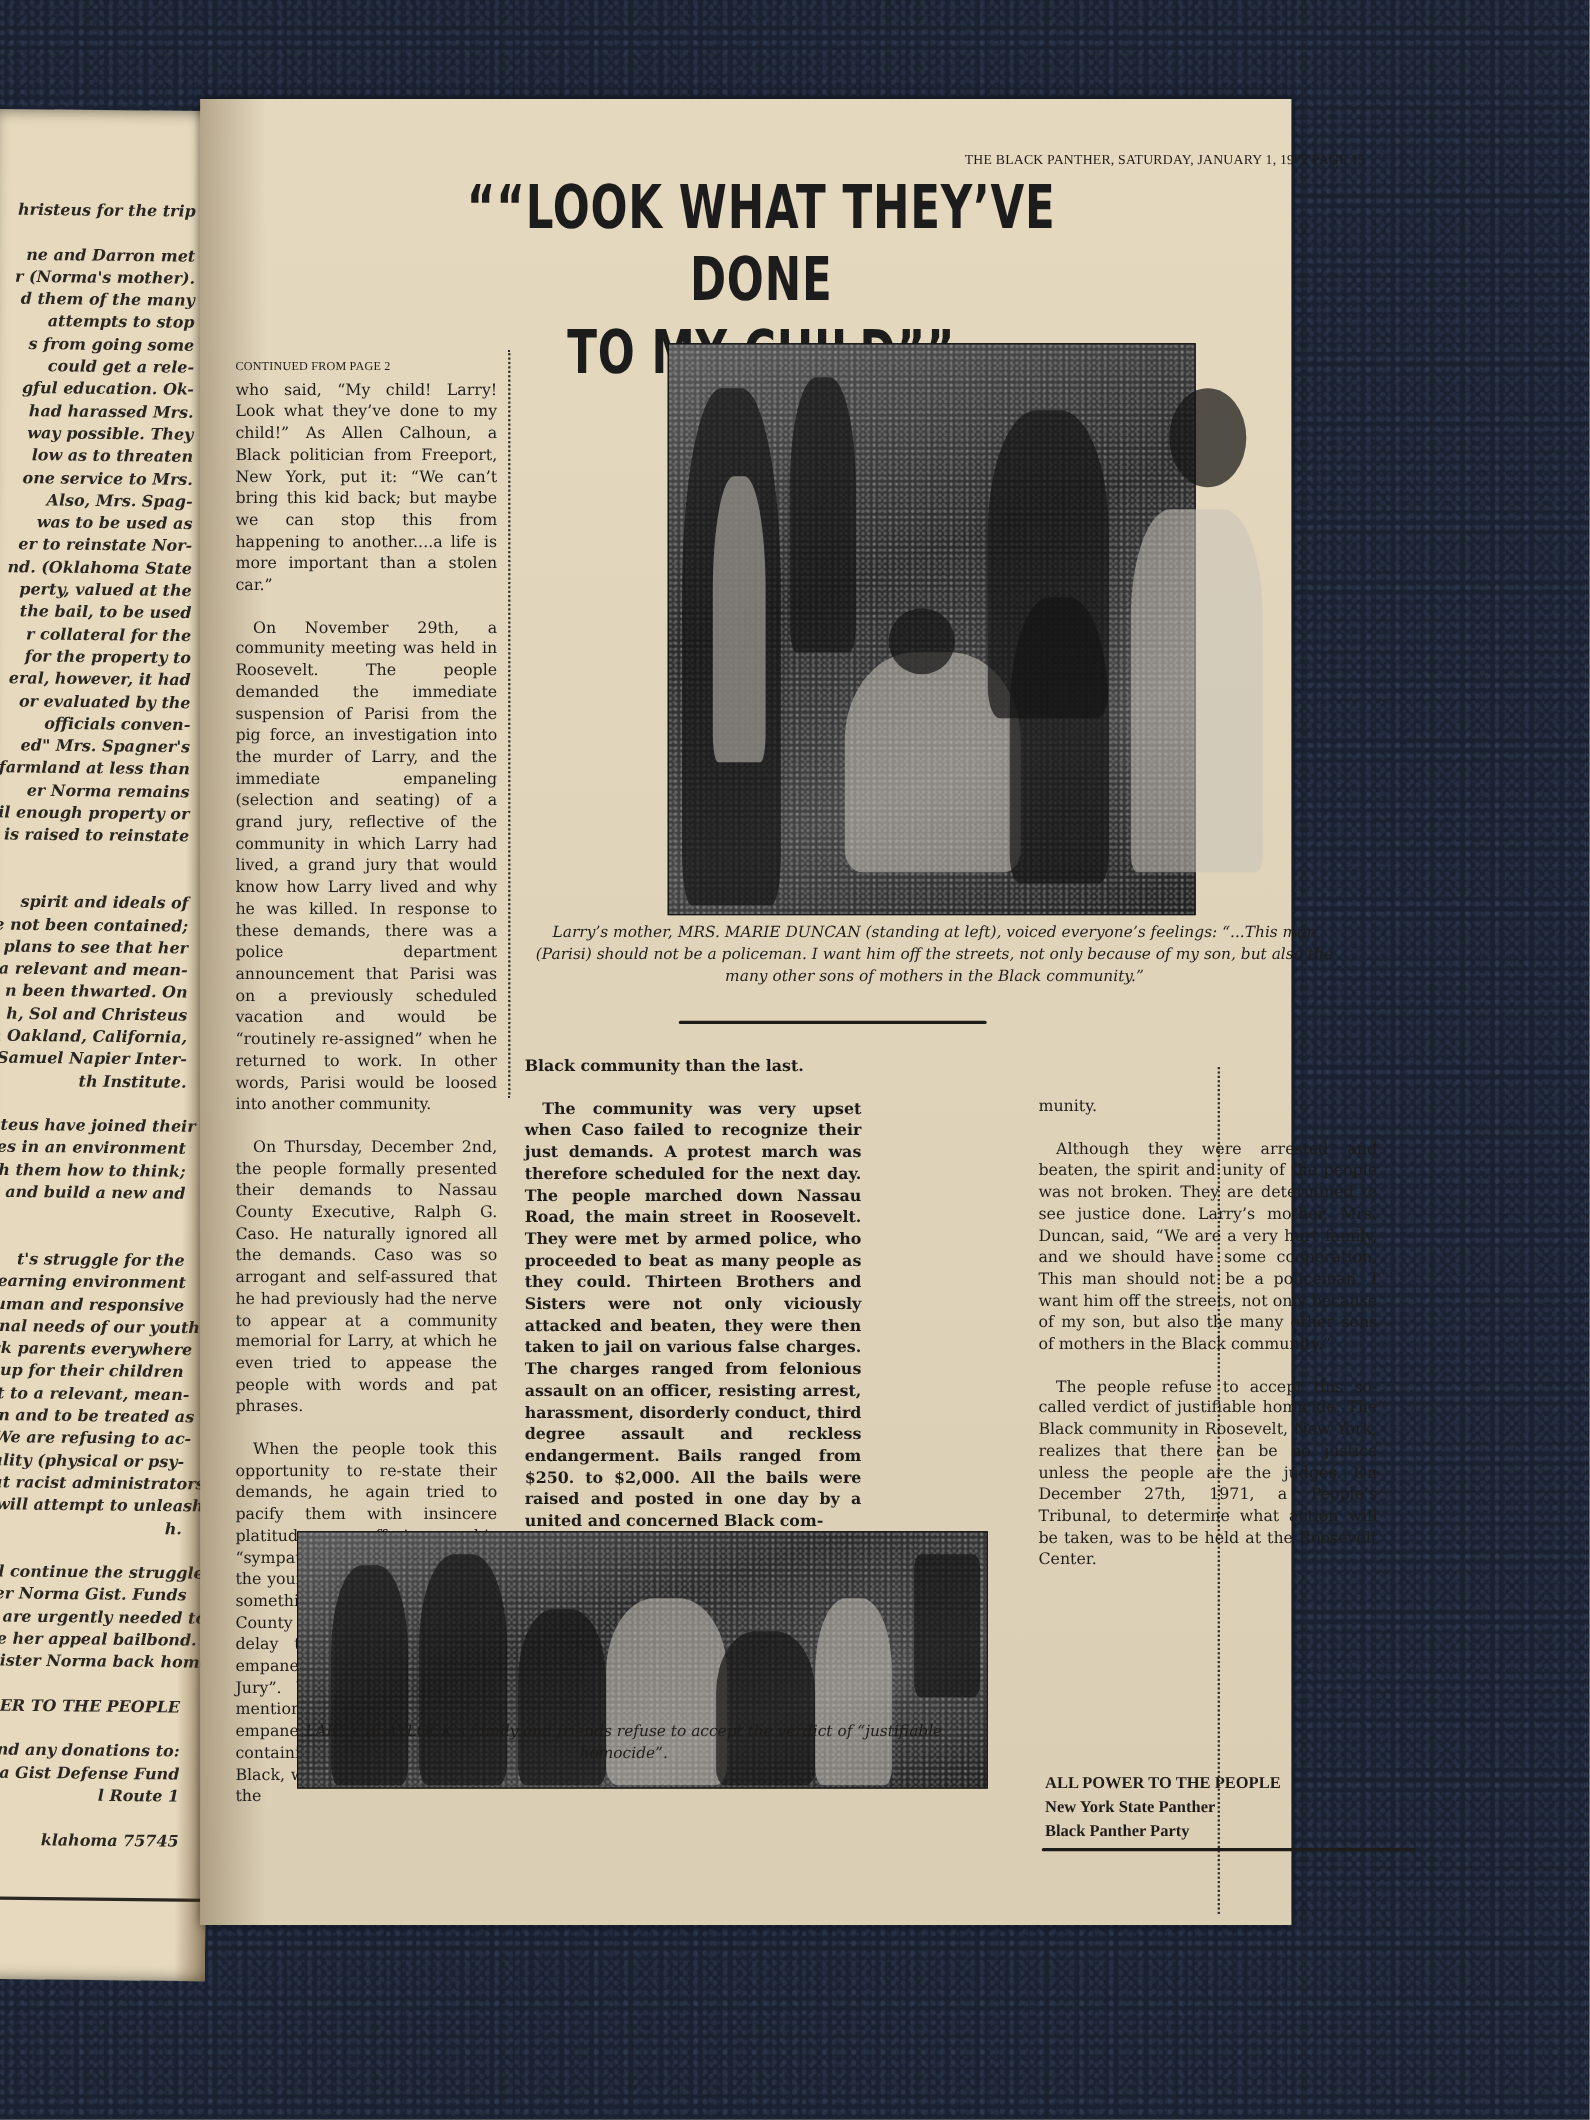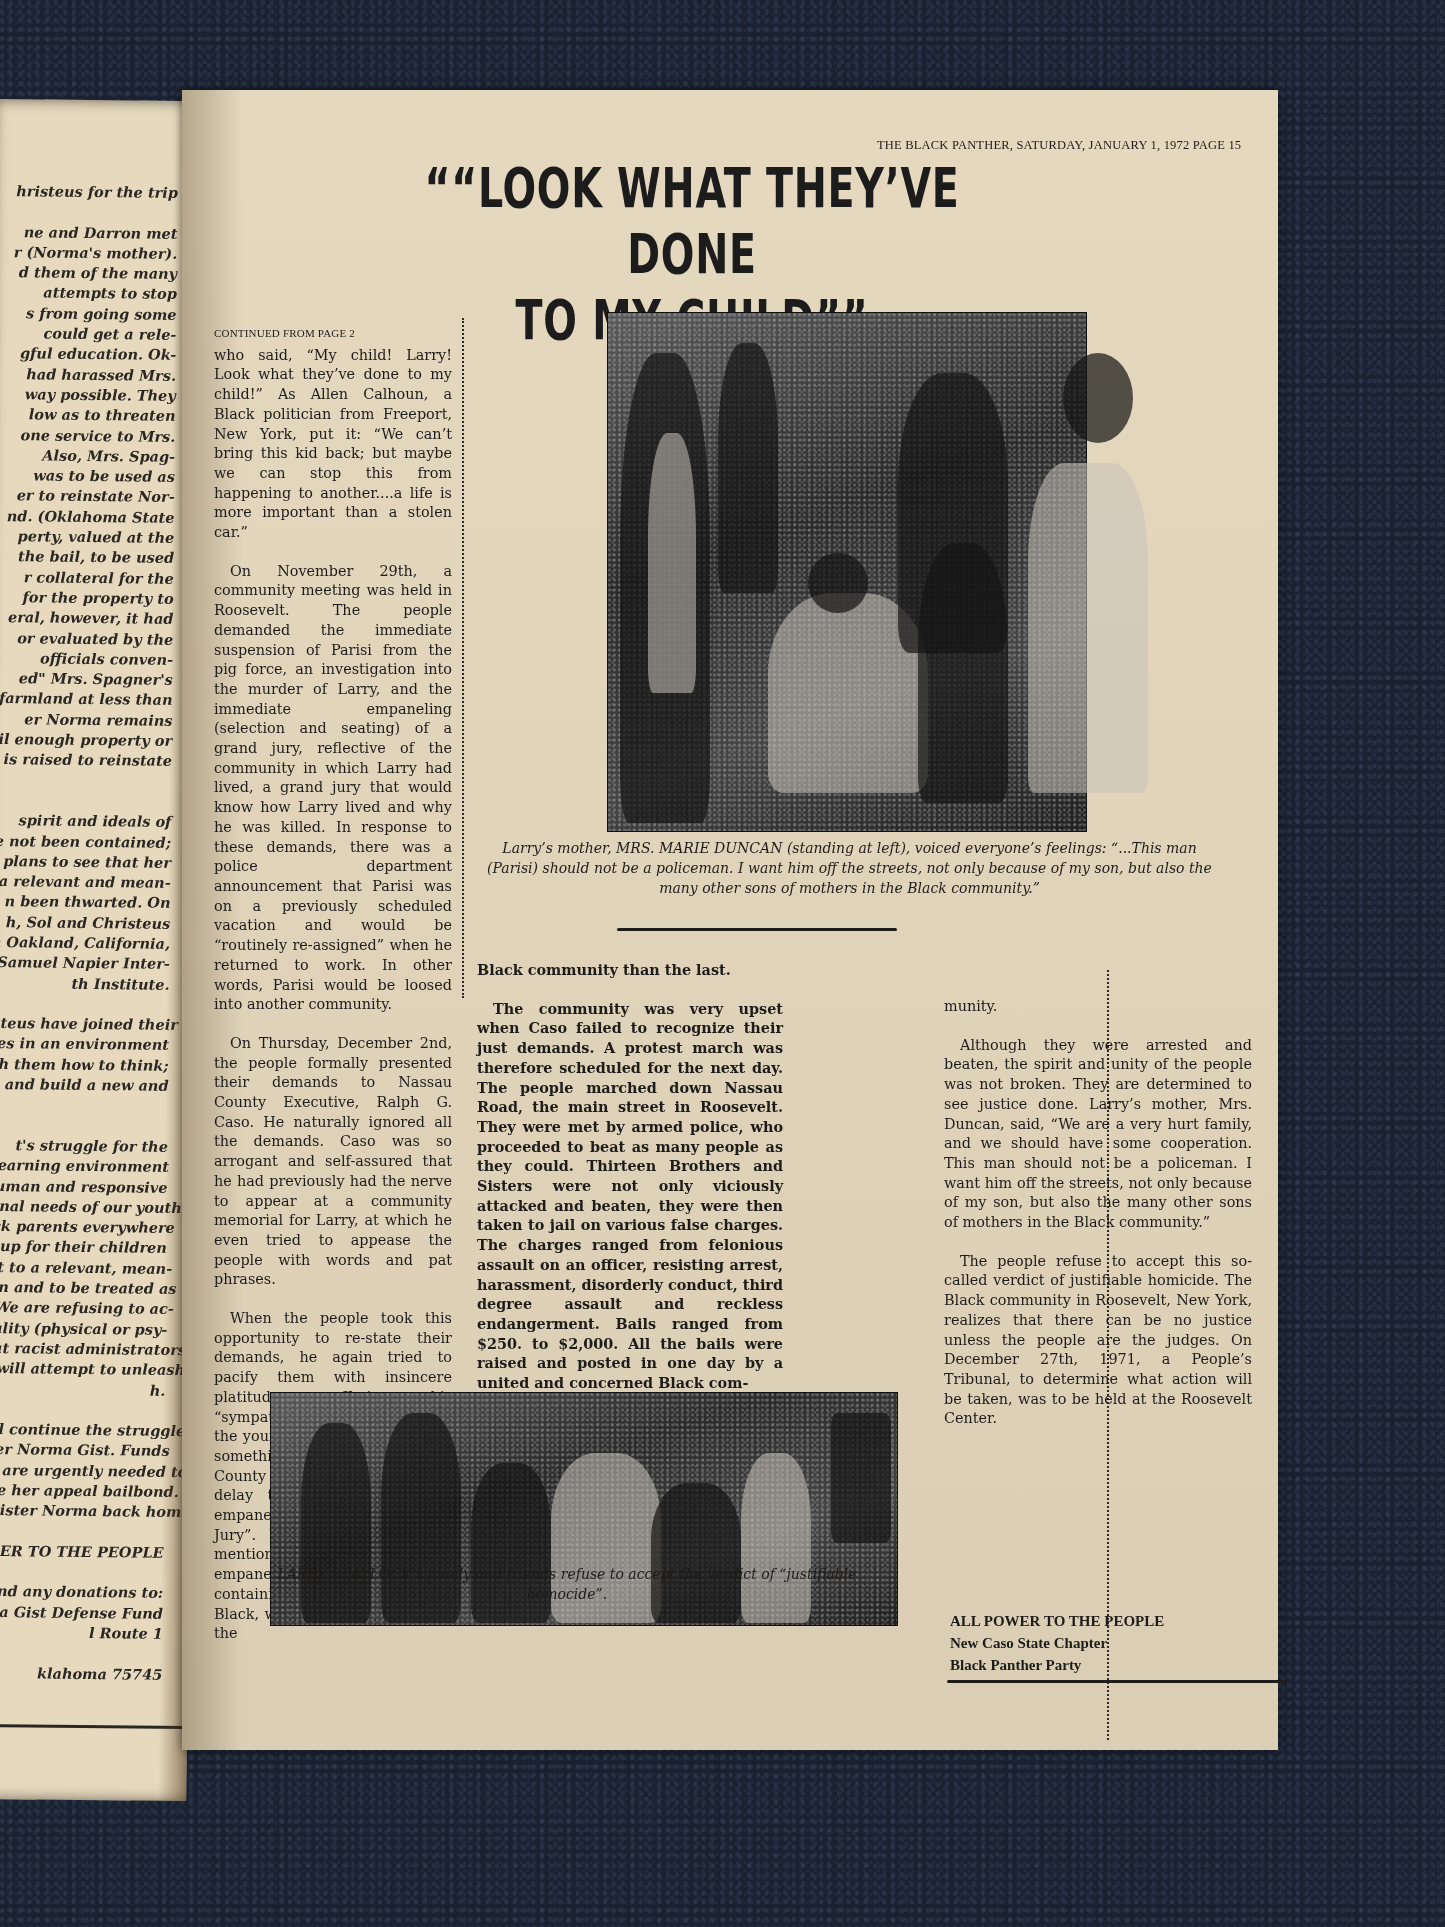--- a/index.html
+++ b/index.html
@@ -29,21 +29,21 @@
     position:absolute; left:0; top:82px; width:190px;
     font-family:"DejaVu Serif", serif; font-style:italic; font-weight:bold;
     font-size:14.5px; line-height:20.3px; color:#2a2622;
     text-align:right; white-space:nowrap;
   }
   .left-text p { margin:0; }
   .left-rule { position:absolute; left:20px; top:1625px; width:195px; height:3px; background:#2a2622; }
 
   
   .page {
-    position:absolute; left:182px; top:90px; width:1096px; height:1660px;
+    position:absolute; left:182px; top:90px; width:992px; height:1660px;
     background:#e3d6bb;
     background-image: linear-gradient(to right, rgba(90,70,40,0.35) 0, rgba(90,70,40,0.0) 60px),
                       linear-gradient(to bottom, rgba(255,255,255,0.06), rgba(0,0,0,0.04));
     box-shadow: 0 0 10px rgba(0,0,0,0.5);
   }
   .masthead {
     position:absolute; left:695px; top:48px; font-family:"Liberation Serif", serif;
     font-size:12.5px; color:#1f1b18; letter-spacing:0.2px; white-space:nowrap;
   }
   .headline {
@@ -200,21 +200,21 @@
     <p>The community was very upset when Caso failed to recognize their just demands. A protest march was therefore scheduled for the next day. The people marched down Nassau Road, the main street in Roosevelt. They were met by armed police, who proceeded to beat as many people as they could. Thirteen Brothers and Sisters were not only viciously attacked and beaten, they were then taken to jail on various false charges. The charges ranged from felonious assault on an officer, resisting arrest, harassment, disorderly conduct, third degree assault and reckless endangerment. Bails ranged from $250. to $2,000. All the bails were raised and posted in one day by a united and concerned Black com-</p>
   </div>
 
   <div class="col" style="left:762px; top:862px; width:308px;">
     <p class="noindent" style="text-indent:0;margin-top:45px;">munity.</p>
     <p>Although they were arrested and beaten, the spirit and unity of the people was not broken. They are determined to see justice done. Larry’s mother, Mrs. Duncan, said, “We are a very hurt family, and we should have some cooperation. This man should not be a policeman. I want him off the streets, not only because of my son, but also the many other sons of mothers in the Black community.”</p>
     <p>The people refuse to accept this so-called verdict of justifiable homicide. The Black community in Roosevelt, New York, realizes that there can be no justice unless the people are the judges. On December 27th, 1971, a People’s Tribunal, to determine what action will be taken, was to be held at the Roosevelt Center.</p>
   </div>
   <div class="signoff" style="left:768px; top:1520px; width:300px;">
     <div>ALL POWER TO THE PEOPLE</div>
-    <div>New Caso State Chapter</div>
+    <div>New York State Panther</div>
     <div>Black Panther Party</div>
   </div>
   <div class="rule-orn" style="left:765px; top:1590px; width:340px;"></div>
 
   <div class="photo" style="left:88px; top:1302px; width:626px; height:232px;">
     <div class="figure" style="left:30px; top:30px; width:70px; height:200px;"></div>
     <div class="figure" style="left:110px; top:20px; width:80px; height:210px;"></div>
     <div class="figure light" style="left:280px; top:60px; width:110px; height:170px;"></div>
     <div class="figure" style="left:200px; top:70px; width:80px; height:160px;"></div>
     <div class="figure light" style="left:470px; top:60px; width:70px; height:170px;"></div>

